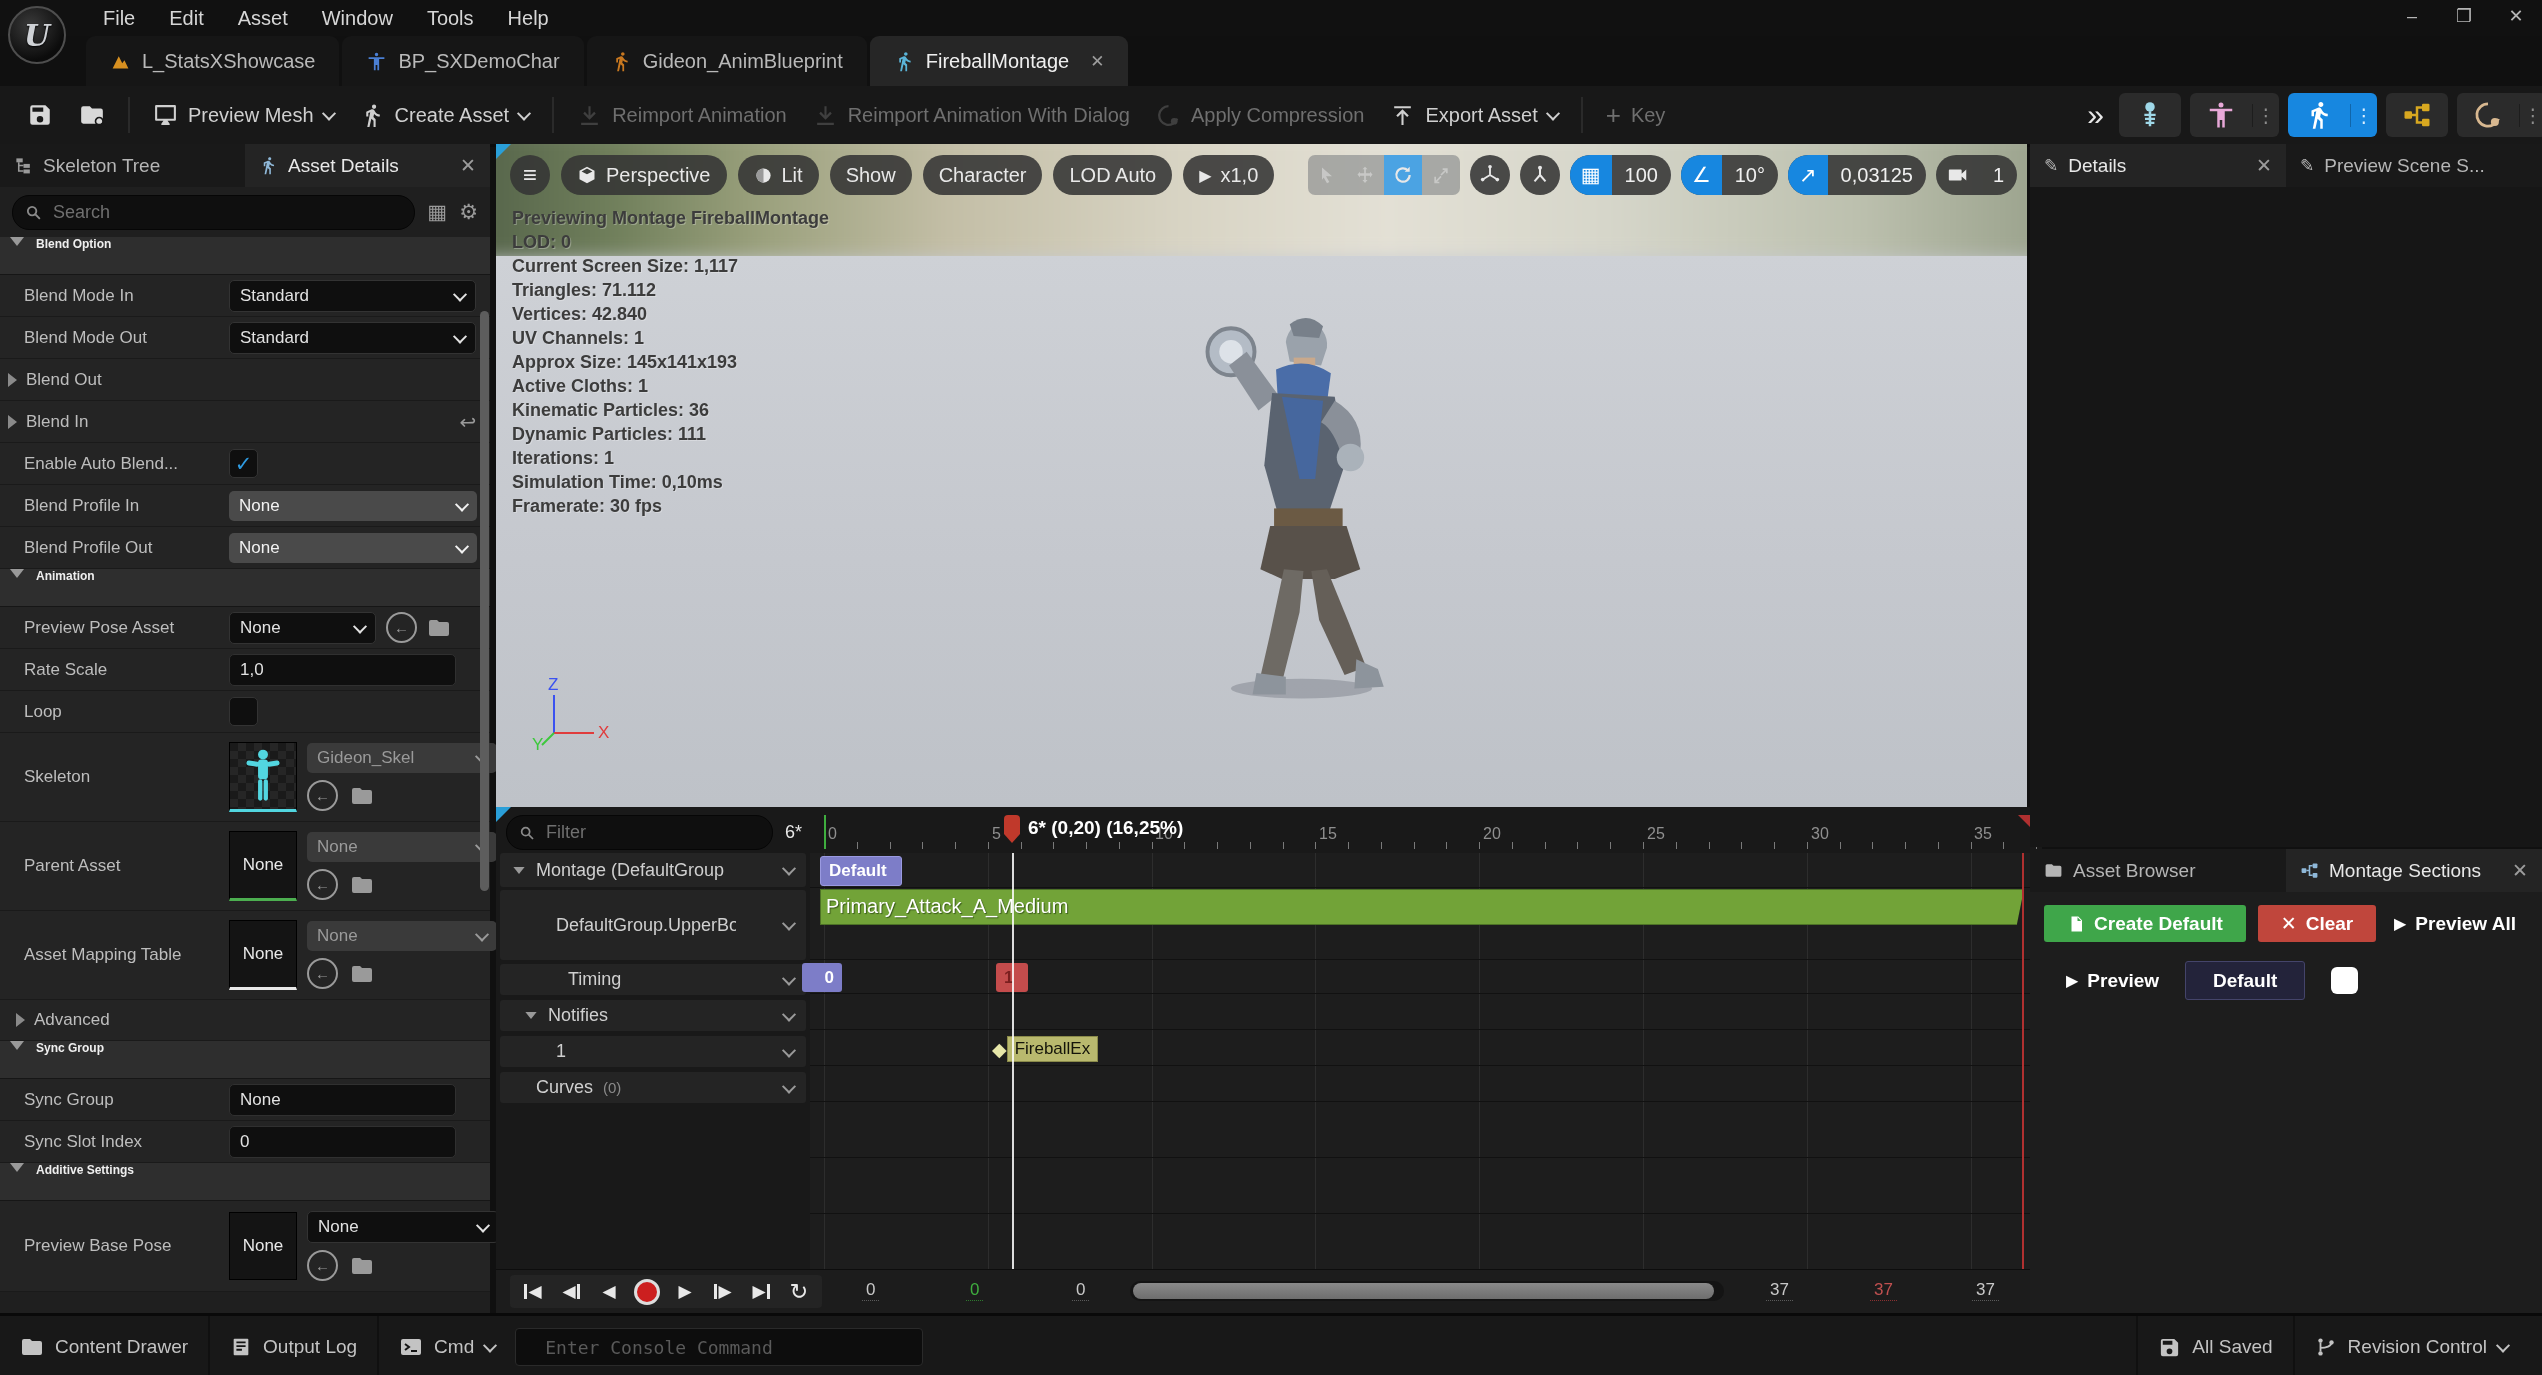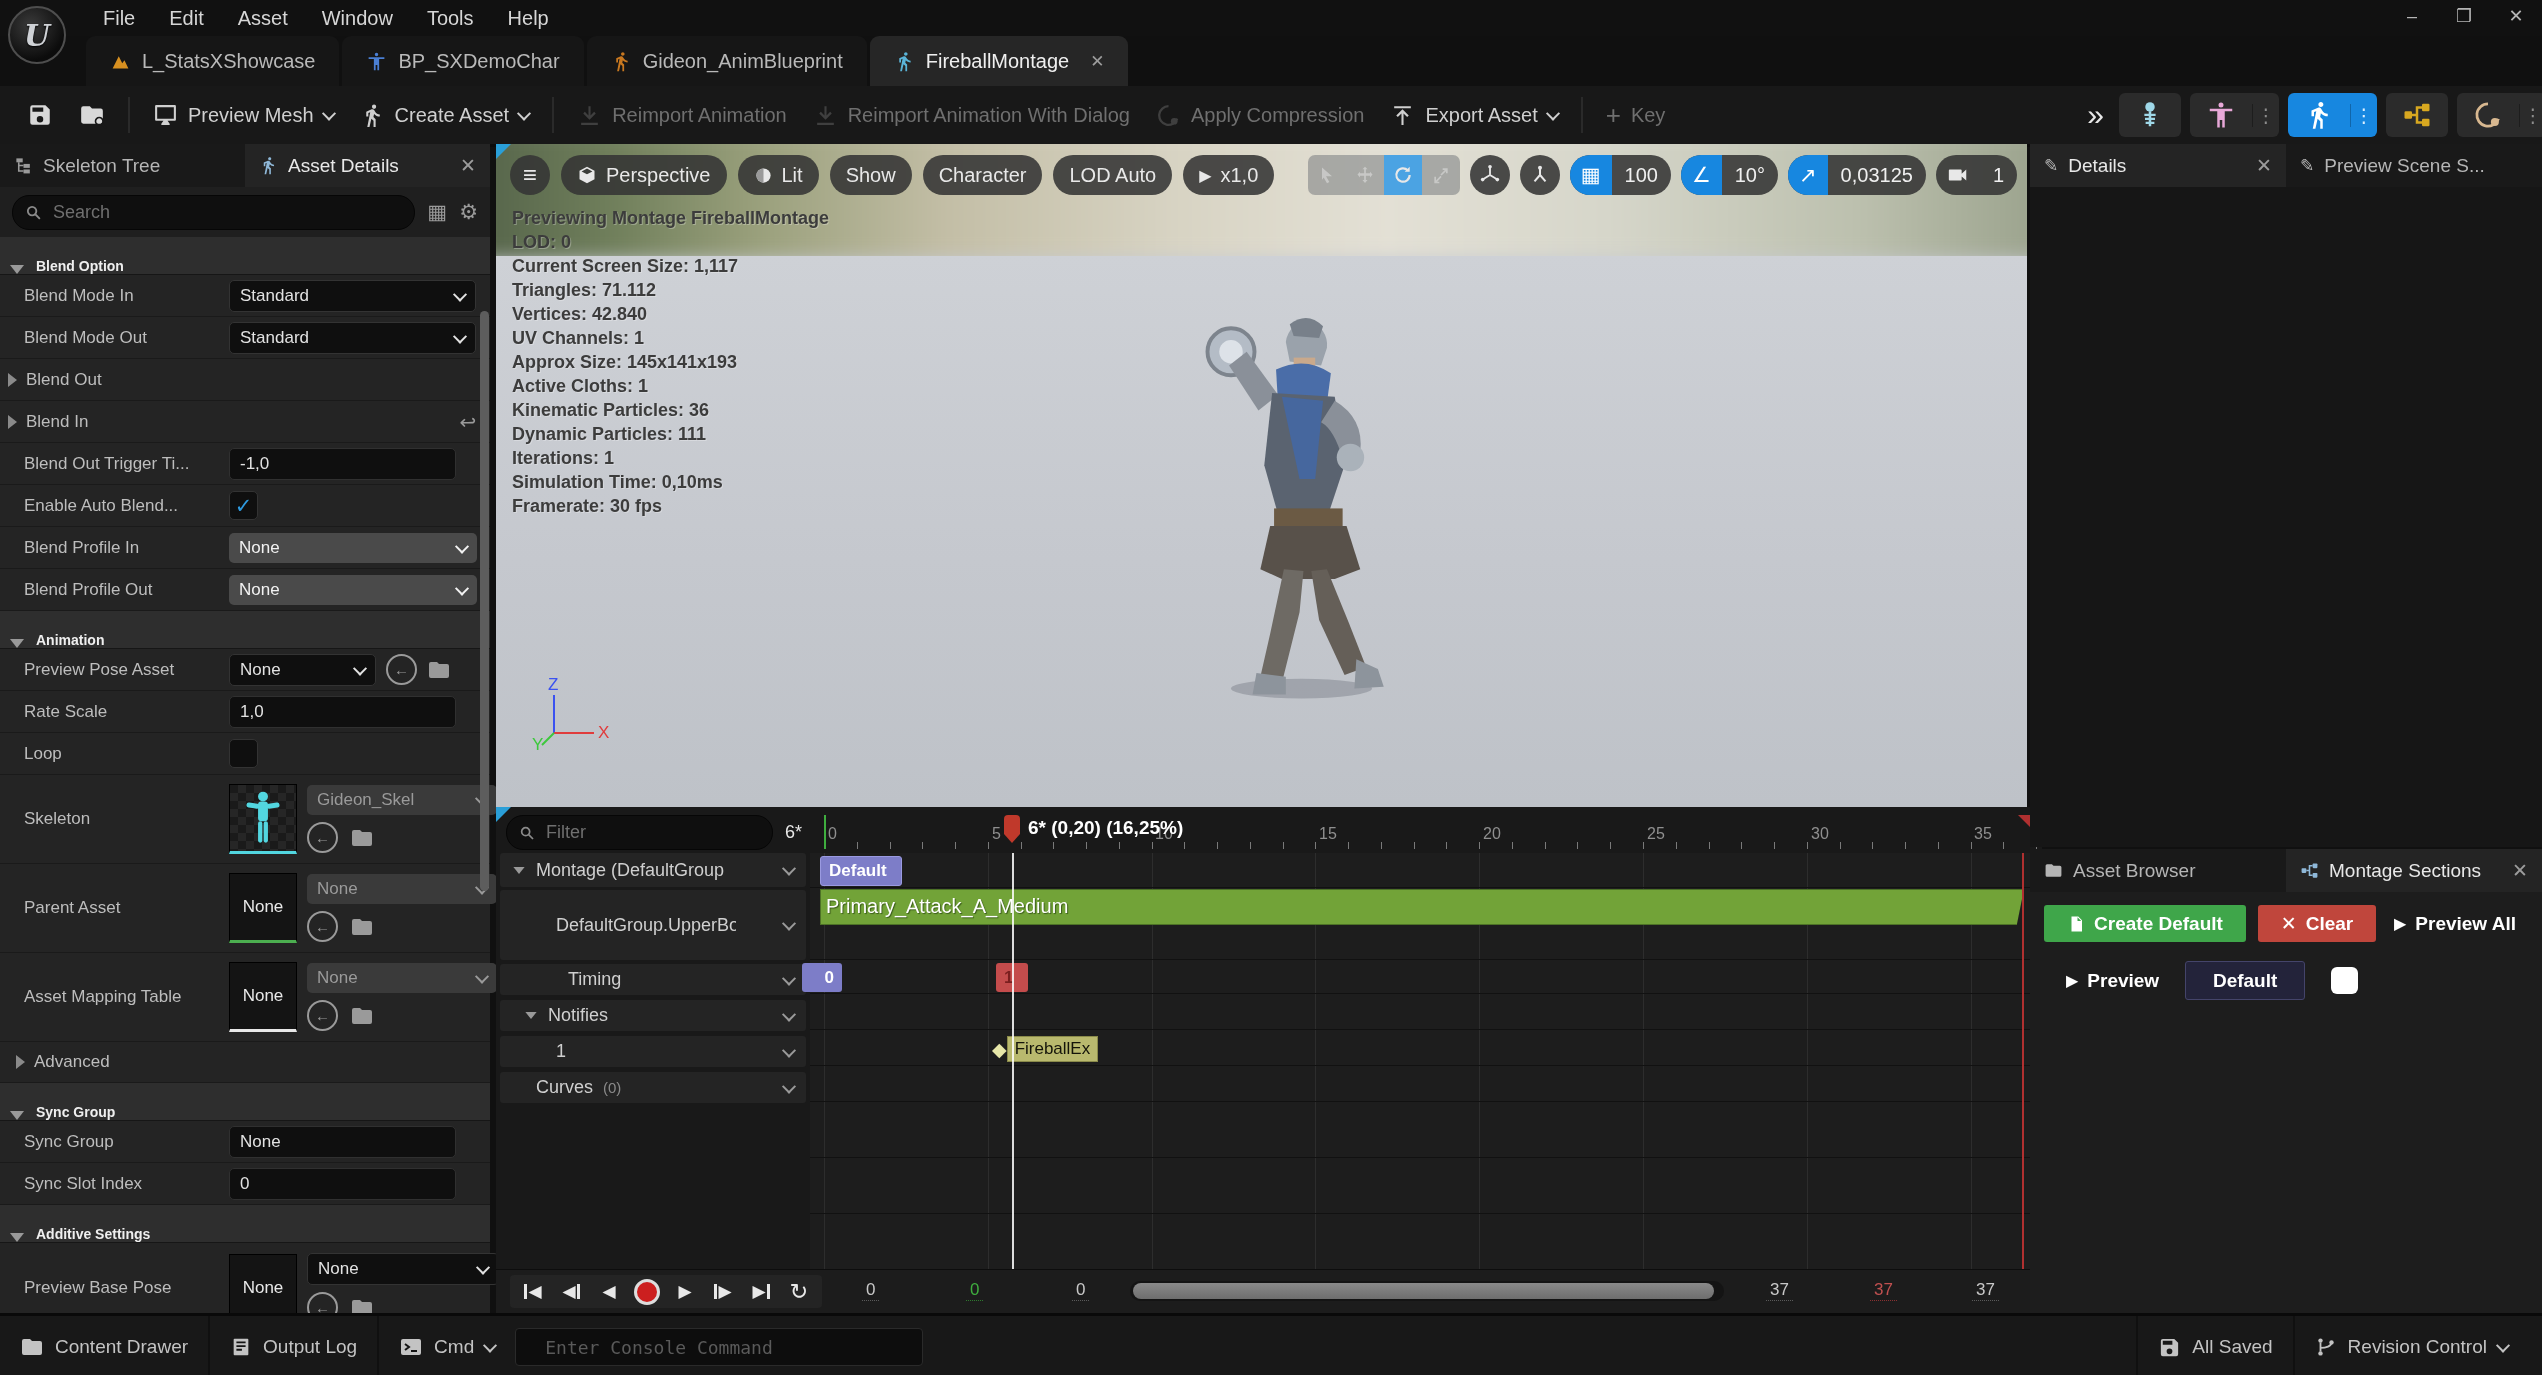--- a/index.html
+++ b/index.html
@@ -40,21 +40,21 @@
   
   #leftpanel{left:0;top:144px;width:490px;height:1169px;background:#1f1f1f}
   .ptabs{height:43px;display:flex;background:#121212}
   .ptab{flex:1;display:flex;align-items:center;gap:10px;padding:0 14px;font-size:19px;color:#b5b5b5;background:#191919}
   .ptab.active{background:#242424;color:#e8e8e8}
   .ptab .x{margin-left:auto;color:#9c9c9c}
   .searchrow{height:50px;display:flex;align-items:center;padding:0 12px;gap:12px;background:#1f1f1f}
   .searchpill{flex:1;height:33px;background:#0f0f0f;border-radius:17px;display:flex;align-items:center;padding:0 12px;gap:9px;border:1px solid #060606}
   .searchpill input{background:none;border:none;outline:none;color:#cfcfcf;font-size:18px;width:100%;font-family:inherit}
   .searchpill input::placeholder{color:#6f6f6f}
-  .sechdr{height:37px;display:flex;align-items:flex-end;gap:12px;padding:0 10px;background:#2e2e2e;color:#efefef;font-weight:bold;font-size:14px;border-bottom:1px solid #161616}
+  .sechdr{height:37px;display:flex;align-items:flex-start;gap:12px;padding:0 10px;background:#2e2e2e;color:#efefef;font-weight:bold;font-size:12px;border-bottom:1px solid #161616}
   .prow{display:flex;align-items:center;min-height:41px;border-bottom:1px solid #1a1a1a;background:#242424}
   .plabel{width:205px;padding-left:24px;color:#bdbdbd;font-size:17px;display:flex;align-items:center;gap:9px;flex:none}
   .pval{flex:1;display:flex;align-items:center;gap:10px;padding-right:6px}
   .preset{width:44px;display:flex;justify-content:center;color:#9a9a9a;font-size:20px;flex:none}
   .dd{height:30px;border-radius:5px;display:flex;align-items:center;justify-content:space-between;padding:0 10px;font-size:17px}
   .dd.dark{background:#0f0f0f;border:1px solid #333;color:#e2e2e2;width:225px}
   .dd.lite{background:#4a4a4a;color:#f2f2f2;width:228px}
   .dd.gray{background:#3a3a3a;color:#9a9a9a;width:170px}
   .tin{height:30px;background:#0f0f0f;border:1px solid #303030;border-radius:5px;color:#e2e2e2;
     font-size:17px;padding:0 10px;width:205px;outline:none;font-family:inherit}
@@ -453,27 +453,20 @@
     </div>
     <div class="prow">
       <div class="plabel" style="padding-left:8px">
           <span class="tri-r"></span>
           <span>Blend In</span>
         </div>
       <div class="pval"></div>
       <div class="preset">↩</div>
     </div>
     <div class="prow">
-      <div class="plabel">Blend Out Trigger Ti...</div>
-      <div class="pval">
-          <input class="tin" value="-1,0" style="">
-        </div>
-      <div class="preset"></div>
-    </div>
-    <div class="prow">
       <div class="plabel">Enable Auto Blend...</div>
       <div class="pval">
           <div class="cb">
             <span>✓</span>
           </div>
         </div>
       <div class="preset"></div>
     </div>
     <div class="prow">
       <div class="plabel">Blend Profile In</div>

